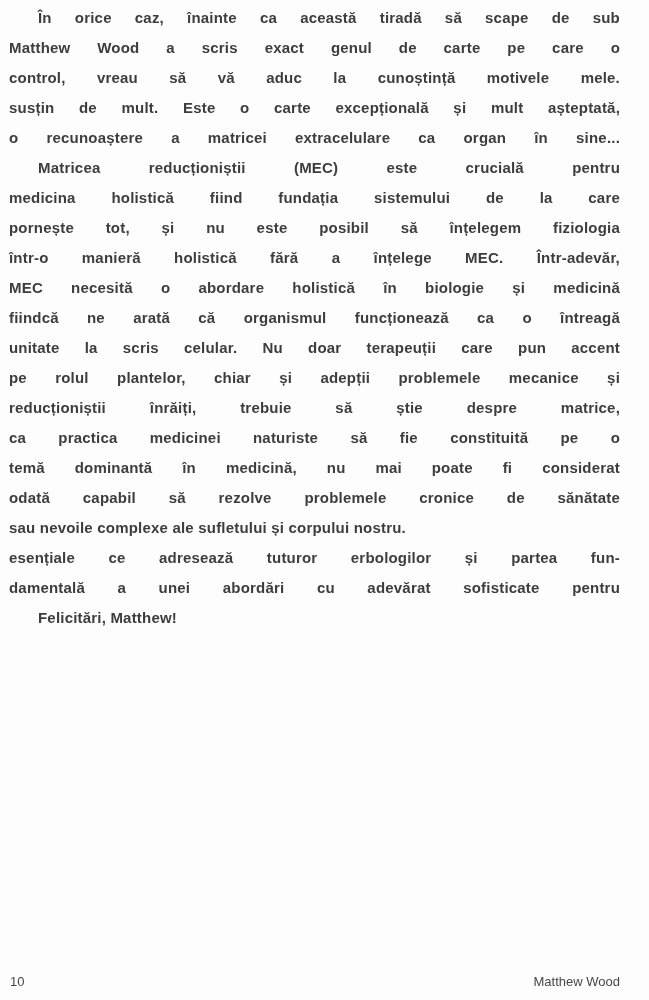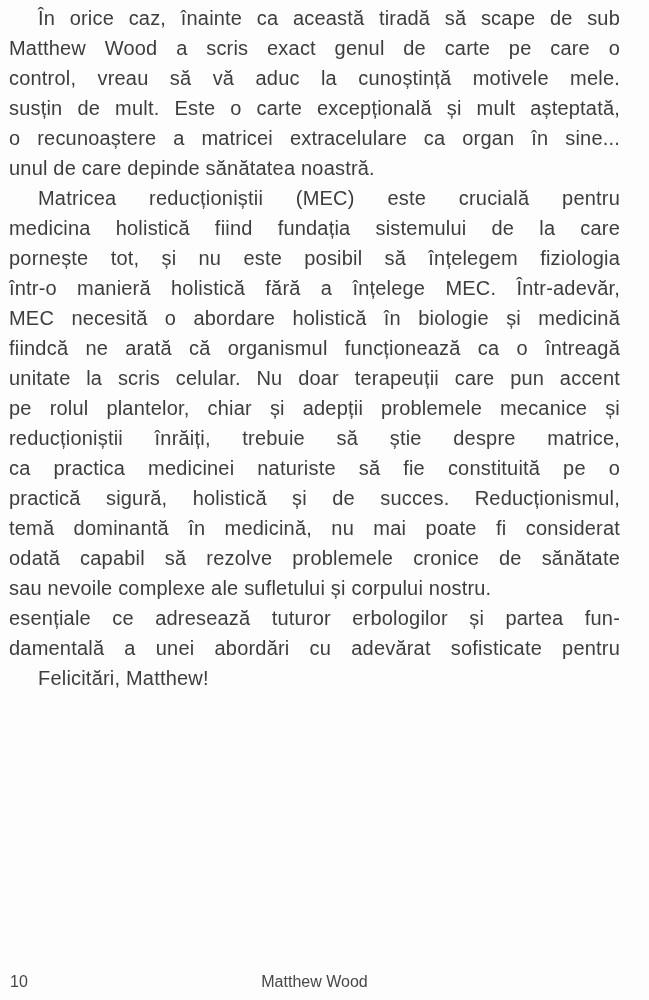--- a/index.html
+++ b/index.html
@@ -14,22 +14,22 @@
     background: #fdfdfd;
     overflow: hidden;
     font-family: "Liberation Sans", "DejaVu Sans", sans-serif;
   }
   .text-block {
     position: absolute;
     top: 3px;
     left: 9px;
     width: 611px;
     color: #3d3d3d;
-    font-size: 20px;
-    font-weight: 400;
+    font-size: 15px;
+    font-weight: 700;
     letter-spacing: 0.2px;
   }
   .para {
     margin: 0;
     padding: 0;
   }
   .line {
     height: 30px;
     line-height: 30px;
     text-align: justify;
@@ -43,61 +43,59 @@
   .line.first {
     padding-left: 29px;
   }
   .footer {
     position: absolute;
     top: 971px;
     left: 9px;
     width: 611px;
     height: 22px;
     color: #474747;
-    font-size: 16px;
+    font-size: 13px;
     line-height: 22px;
   }
   .page-number {
     position: absolute;
     left: 1px;
     top: 0;
   }
   .running-title {
     position: absolute;
     left: 0;
     width: 100%;
     top: 0;
-    text-align: center;
+    text-align: right;
   }
 </style>
 </head>
 <body>
 
 <div class="book-page">
   <div class="text-block">
       <div class="para">
         <div class="line first">În orice caz, înainte ca această tiradă să scape de sub</div>
         <div class="line">Matthew Wood a scris exact genul de carte pe care o</div>
         <div class="line">control, vreau să vă aduc la cunoștință motivele mele.</div>
         <div class="line">susțin de mult. Este o carte excepțională și mult așteptată,</div>
         <div class="line">o recunoaștere a matricei extracelulare ca organ în sine...</div>
-        <div class="line last">unul de care depinde sănătatea noastră.</div>
       </div>
       <div class="para">
         <div class="line first">Matricea reducționiștii (MEC) este crucială pentru</div>
         <div class="line">medicina holistică fiind fundația sistemului de la care</div>
         <div class="line">pornește tot, și nu este posibil să înțelegem fiziologia</div>
         <div class="line">într-o manieră holistică fără a înțelege MEC. Într-adevăr,</div>
         <div class="line">MEC necesită o abordare holistică în biologie și medicină</div>
         <div class="line">fiindcă ne arată că organismul funcționează ca o întreagă</div>
         <div class="line">unitate la scris celular. Nu doar terapeuții care pun accent</div>
         <div class="line">pe rolul plantelor, chiar și adepții problemele mecanice și</div>
         <div class="line">reducționiștii înrăiți, trebuie să știe despre matrice,</div>
         <div class="line">ca practica medicinei naturiste să fie constituită pe o</div>
-        <div class="line">practică sigură, holistică și de succes. Reducționismul,</div>
         <div class="line">temă dominantă în medicină, nu mai poate fi considerat</div>
         <div class="line">odată capabil să rezolve problemele cronice de sănătate</div>
         <div class="line last">sau nevoile complexe ale sufletului și corpului nostru.</div>
       </div>
       <div class="para">
         <div class="line">esențiale ce adresează tuturor erbologilor și partea fun-</div>
         <div class="line">damentală a unei abordări cu adevărat sofisticate pentru</div>
       </div>
       <div class="para">
         <div class="line first last">Felicitări, Matthew!</div>

